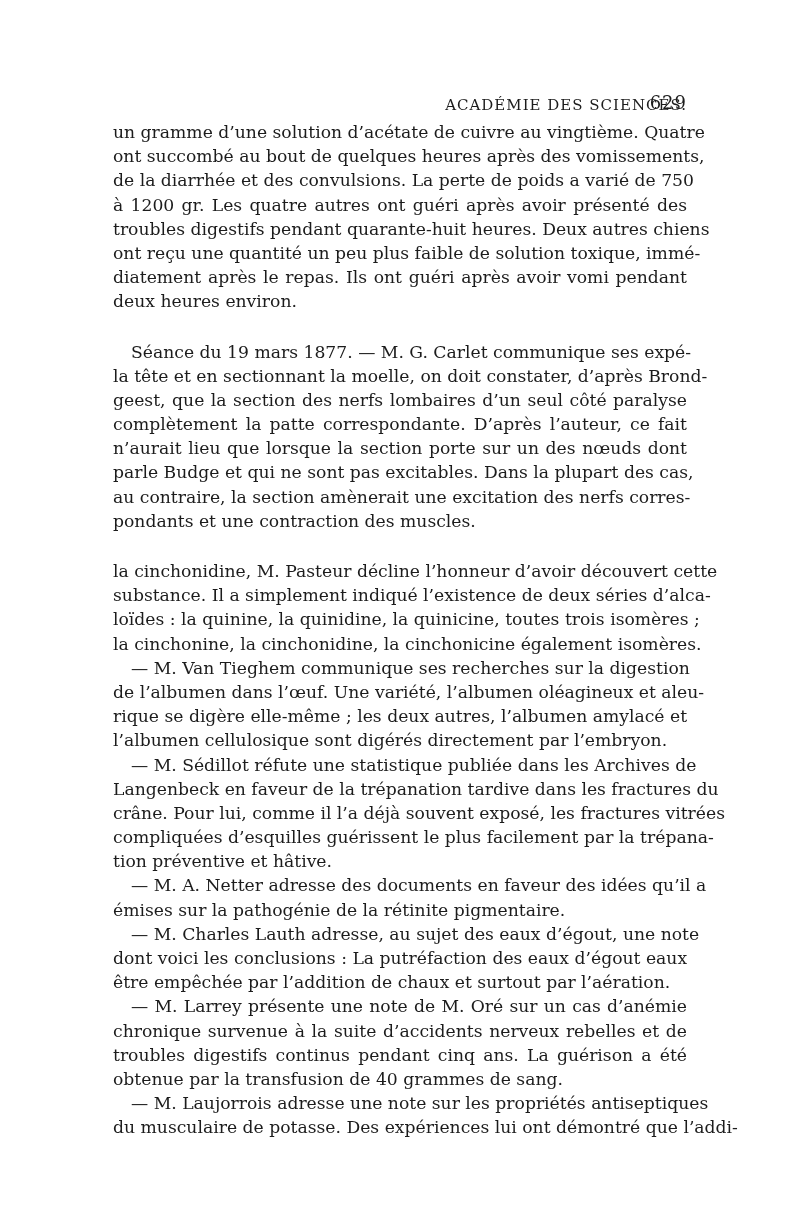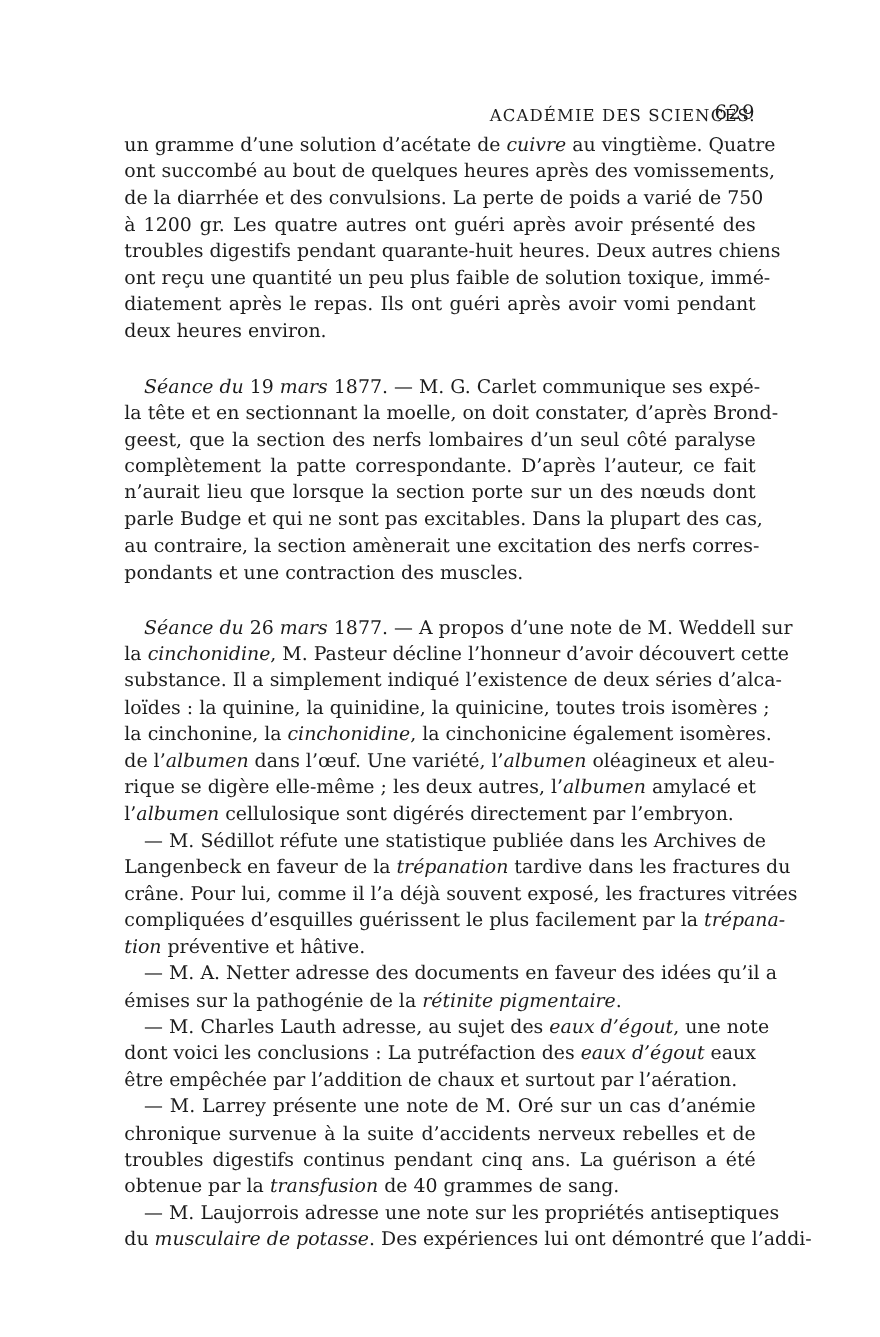--- a/index.html
+++ b/index.html
@@ -9,21 +9,21 @@
   .header { position: relative; height: 24px; font-size: 15px; letter-spacing: 1px; }
   .header .title { position: absolute; left: 0; right: 0; text-align: right;
                    font-variant: small-caps; font-size: 15px; top: 4px; }
   .header .pagenum { position: absolute; right: 0; top: 0; font-size: 18px; }
   .lines { margin-top: 4px; }
   .line { font-size: 17.2px; line-height: 24.2px; height: 24.2px; white-space: nowrap;
           text-align: justify; text-align-last: justify; overflow: visible; }
   .line.last { text-align-last: left; }
   .line.indent { padding-left: 18px; }
   .gap { height: 26px; }
-  i, .it { font-style: italic; }
+  i, .it { }
 </style>
 </head>
 <body>
 
 <div class="page">
   <div class="header">
     <span class="title">ACADÉMIE DES SCIENCES.</span>
     <span class="pagenum">629</span>
   </div>
   <div class="lines" id="body-lines">
@@ -43,25 +43,25 @@
         <div class="line"><span>la tête et en sectionnant la moelle, on doit constater, d’après Brond-</span></div>
         <div class="line"><span>geest, que la section des nerfs lombaires d’un seul côté paralyse</span></div>
         <div class="line"><span>complètement la patte correspondante. D’après l’auteur, ce fait</span></div>
         <div class="line"><span>n’aurait lieu que lorsque la section porte sur un des nœuds dont</span></div>
         <div class="line"><span>parle Budge et qui ne sont pas excitables. Dans la plupart des cas,</span></div>
         <div class="line"><span>au contraire, la section amènerait une excitation des nerfs corres-</span></div>
         <div class="line last"><span>pondants et une contraction des muscles.</span></div>
       </div>
       <div class="gap"></div>
       <div>
-        <div class="line indent"><span class="it">Séance du</span><span> 26 </span><span class="it">mars</span><span> 1877. — A propos d’une note de M. Weddell sur</span></div>
         <div class="line"><span>la </span><span class="it">cinchonidine</span><span>, M. Pasteur décline l’honneur d’avoir découvert cette</span></div>
         <div class="line"><span>substance. Il a simplement indiqué l’existence de deux séries d’alca-</span></div>
         <div class="line"><span>loïdes : la quinine, la quinidine, la quinicine, toutes trois isomères ;</span></div>
         <div class="line last"><span>la cinchonine, la </span><span class="it">cinchonidine</span><span>, la cinchonicine également isomères.</span></div>
+        <div class="line indent"><span>— M. Van Tieghem communique ses recherches sur la digestion</span></div>
         <div class="line"><span>de l’</span><span class="it">albumen</span><span> dans l’œuf. Une variété, l’</span><span class="it">albumen</span><span> oléagineux et aleu-</span></div>
         <div class="line"><span>rique se digère elle-même ; les deux autres, l’</span><span class="it">albumen</span><span> amylacé et</span></div>
         <div class="line last"><span>l’</span><span class="it">albumen</span><span> cellulosique sont digérés directement par l’embryon.</span></div>
         <div class="line indent"><span>— M. Sédillot réfute une statistique publiée dans les Archives de</span></div>
         <div class="line"><span>Langenbeck en faveur de la </span><span class="it">trépanation</span><span> tardive dans les fractures du</span></div>
         <div class="line"><span>crâne. Pour lui, comme il l’a déjà souvent exposé, les fractures vitrées</span></div>
         <div class="line"><span>compliquées d’esquilles guérissent le plus facilement par la </span><span class="it">trépana-</span></div>
         <div class="line last"><span class="it">tion</span><span> préventive et hâtive.</span></div>
         <div class="line indent"><span>— M. A. Netter adresse des documents en faveur des idées qu’il a</span></div>
         <div class="line last"><span>émises sur la pathogénie de la </span><span class="it">rétinite pigmentaire</span><span>.</span></div>

